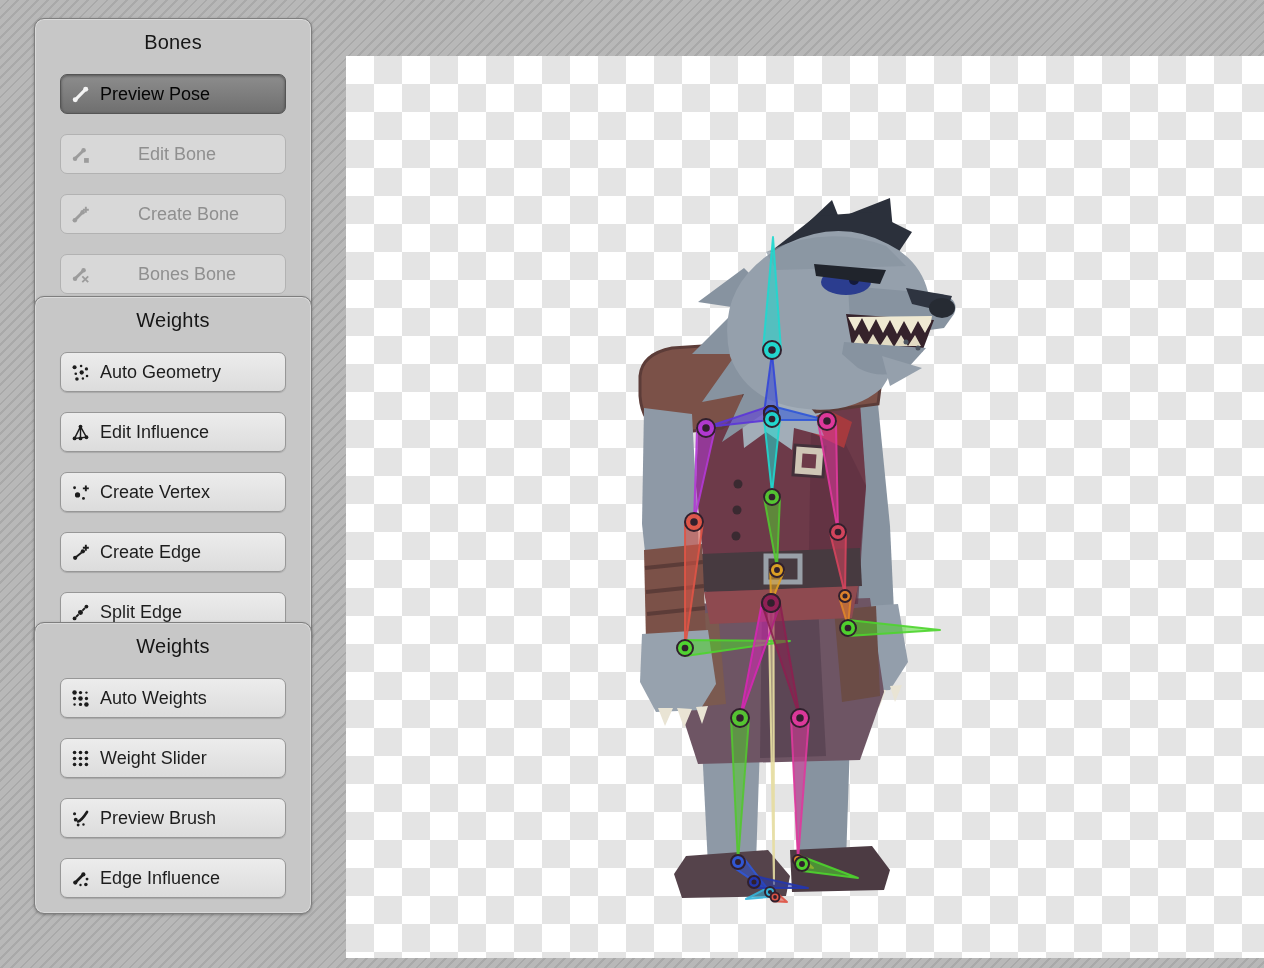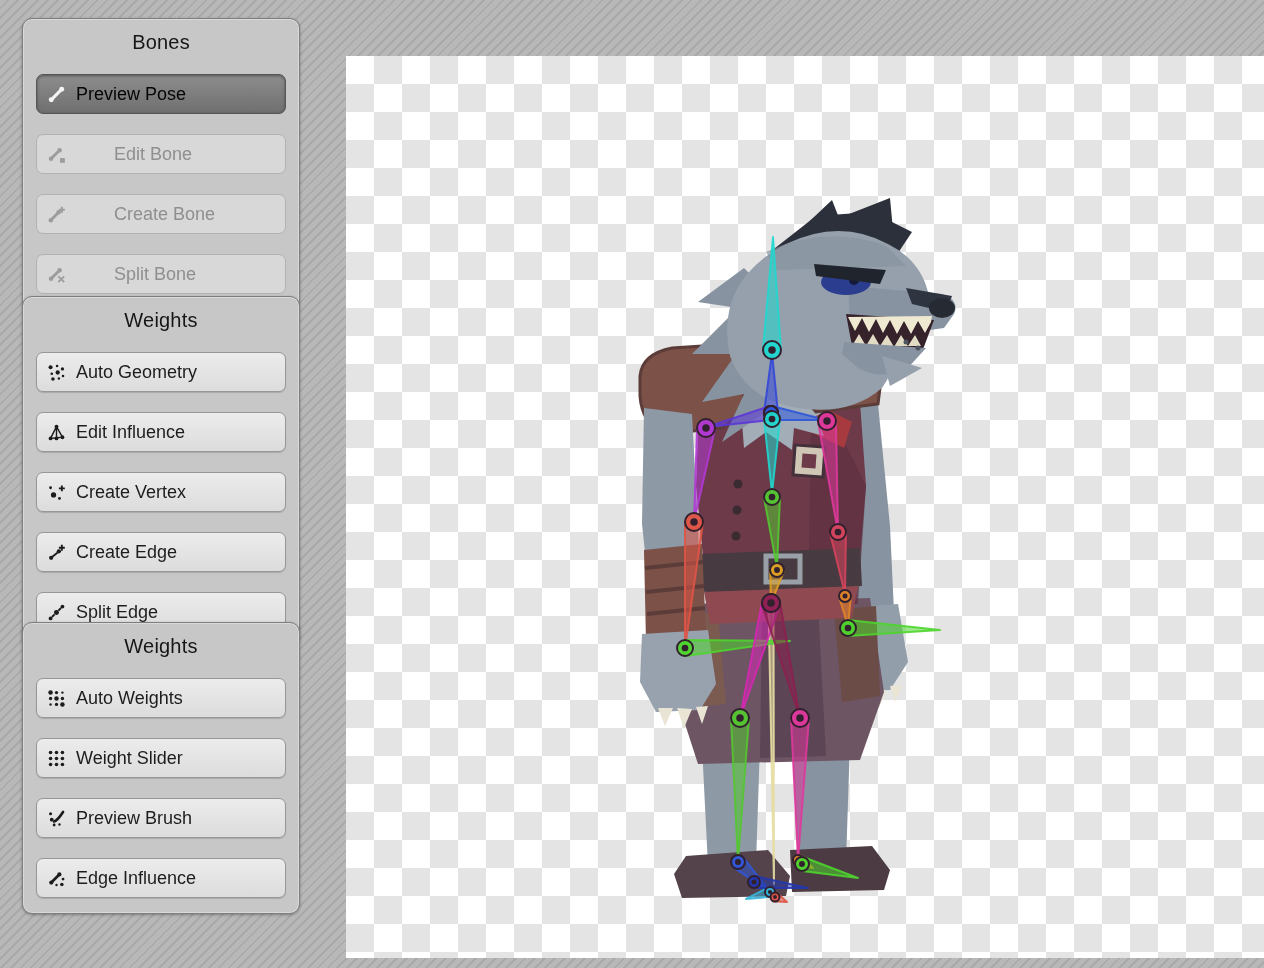--- a/index.html
+++ b/index.html
@@ -1,22 +1,22 @@
 <!DOCTYPE html>
 <html><head>
 <meta charset="utf-8">
 <style>
   html,body{margin:0;padding:0;}
   body{width:1264px;height:968px;overflow:hidden;font-family:"Liberation Sans",sans-serif;}
   .stage{position:relative;width:1264px;height:968px;
     background:repeating-linear-gradient(135deg,#b8b8b8 0 5px,#a9a9a9 5px 7px);}
   
-  .panel{position:absolute;left:22px;width:278px;box-sizing:border-box;
+  .panel{position:absolute;left:34px;width:278px;box-sizing:border-box;
     background:#c7c7c7;border:1px solid #7e7e7e;border-radius:10px;
-    padding:10px 13px 15px;box-shadow:0 1px 3px rgba(0,0,0,.3), inset 0 0 0 1px rgba(255,255,255,.35);}
+    padding:10px 25px 15px;box-shadow:0 1px 3px rgba(0,0,0,.3), inset 0 0 0 1px rgba(255,255,255,.35);}
   .panel-bones{top:18px;}
   .panel-geometry{top:296px;}
   .panel-weights{top:622px;}
   .panel h2{margin:2px 0 5px;text-align:center;font-size:20px;font-weight:500;color:#161616;letter-spacing:.2px;}
   .btn{display:flex;align-items:center;gap:10px;height:40px;margin-top:20px;padding:0 10px;
     box-sizing:border-box;border-radius:7px;cursor:pointer;
     background:linear-gradient(#ececec,#dcdcdc);border:1px solid #979797;
     font-size:18px;color:#1d1d1d;box-shadow:0 1px 1px rgba(0,0,0,.15);}
   .btn .icon{width:19px;height:19px;flex:none;color:#1c1c1c;}
   .btn.selected{background:linear-gradient(#8d8d8d,#6f6f6f);border-color:#555;color:#050505;
@@ -69,21 +69,21 @@
           </svg>
         <span>Create Bone</span>
       </div>
       <div class="btn disabled">
         <svg class="icon" viewBox="0 0 16 16">
             <path d="M4.4 10.6 L9.6 5.4" stroke="currentColor" stroke-width="2.4" stroke-linecap="round" fill="none"></path>
             <circle cx="3.4" cy="11.6" r="1.9" fill="currentColor"></circle>
             <circle cx="10.6" cy="4.4" r="1.9" fill="currentColor"></circle>
             <path d="M9.5 14.5 L14.5 9.5 M9.5 9.5 L14.5 14.5" stroke="currentColor" stroke-width="1.5" fill="none"></path>
           </svg>
-        <span>Split Bone</span>
+        <span>Bones Bone</span>
       </div>
     </section>
 
     <section class="panel panel-geometry">
       <h2>Weights</h2>
       <div class="btn normal">
         <svg class="icon" viewBox="0 0 16 16" fill="currentColor">
             <circle cx="3" cy="3.5" r="1.7"></circle>
             <circle cx="8.5" cy="2.5" r="1.1"></circle>
             <circle cx="13" cy="5" r="1.4"></circle>

